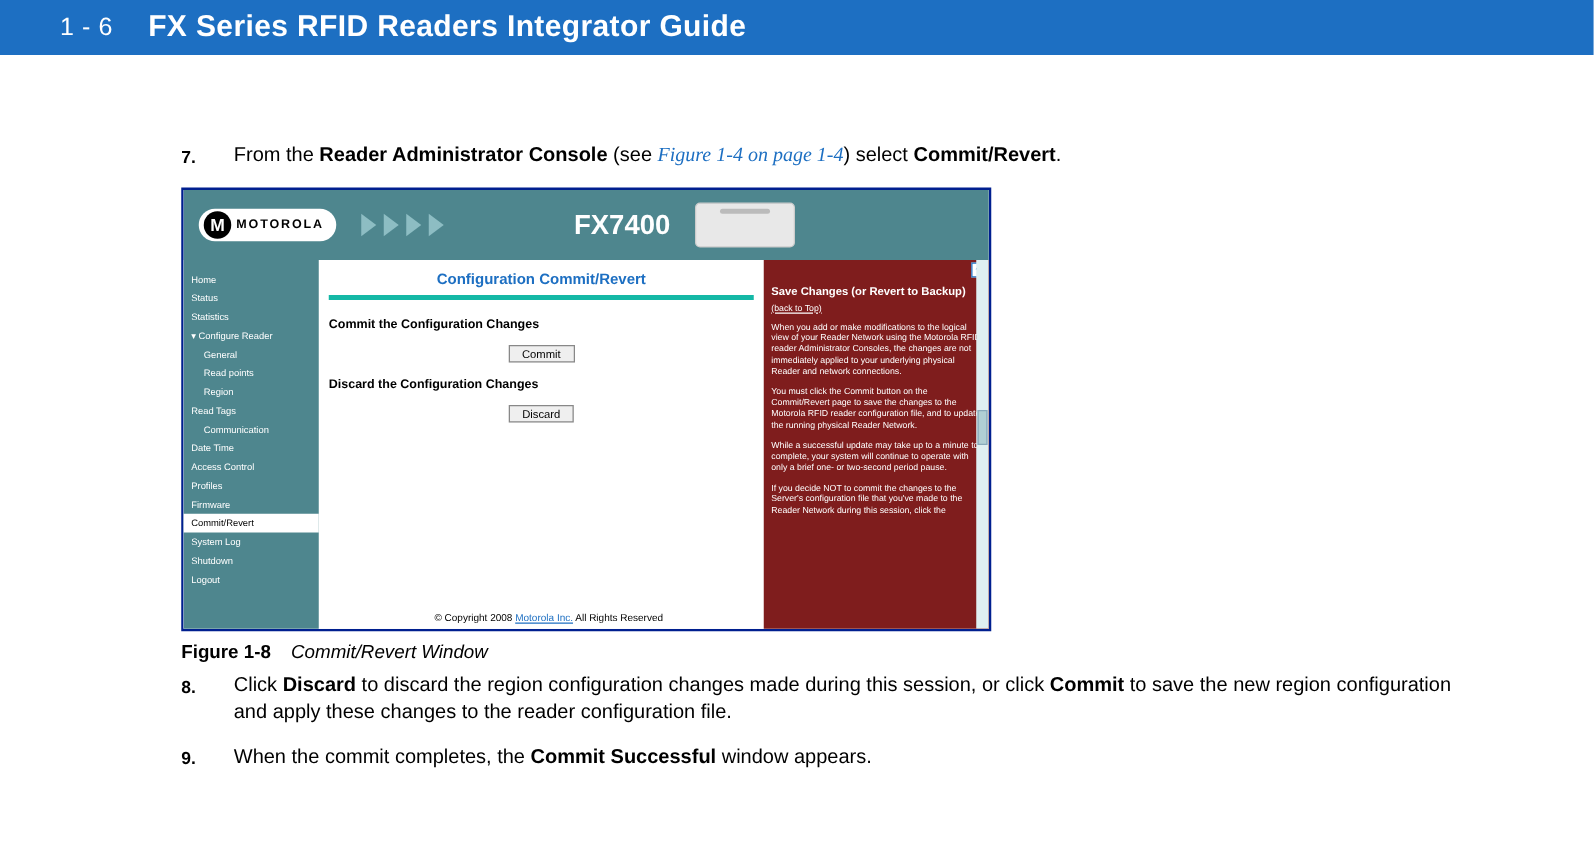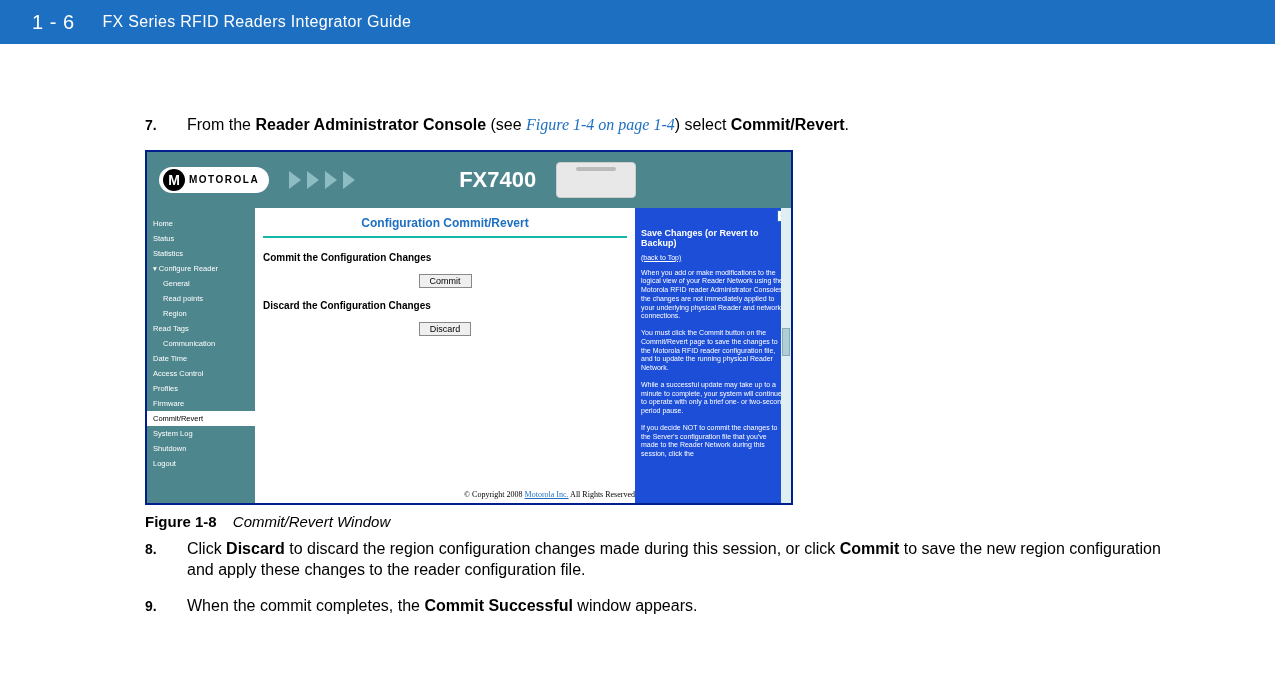--- a/index.html
+++ b/index.html
@@ -1,19 +1,19 @@
 <!DOCTYPE html>
 <html><head>
 <meta charset="utf-8">
 <style>
   * { box-sizing: border-box; margin: 0; padding: 0; }
   body { font-family: Arial, Helvetica, sans-serif; font-size: 14px; color: #000; background: #fff; width: 1275px; }
-  .header-bar { background: #1d6fc2; color: #fff; height: 44px; display: flex; align-items: center; padding-left: 32px; }
+  .header-bar { background: #1d6fc2; color: #fff; height: 44px; display: flex; align-items: center; padding-left: 48px; }
   .header-page { font-family: Arial, sans-serif; font-size: 20px; font-weight: 400; letter-spacing: 0.5px; margin-right: 28px; }
-  .header-title { font-family: Arial, sans-serif; font-size: 16px; font-weight: 400; letter-spacing: 0.3px; }
+  .header-title { font-family: Arial, sans-serif; font-size: 24px; font-weight: 700; letter-spacing: 0.3px; }
   .content { padding: 70px 110px 30px 145px; }
   .step { display: flex; margin-bottom: 14px; font-size: 16px; line-height: 1.35; }
   .step-num { font-weight: bold; width: 42px; flex-shrink: 0; font-size: 14px; padding-top: 2px; }
   .step-body { flex: 1; }
   .step-body .bold { font-weight: bold; }
   .step-body .link { color: #1d6fc2; font-style: italic; font-family: Liberation Serif, serif; }
   .figure-wrap { margin: 10px 0 8px 0; border: 2px solid #001f8f; width: 648px; }
   .fig-caption { font-size: 15px; margin: 6px 0 8px 0; }
   .fig-caption .fig-label { font-weight: bold; }
   .fig-caption .fig-title { font-style: italic; margin-left: 12px; }
@@ -28,27 +28,27 @@
   .chev { width: 0; height: 0; border-top: 9px solid transparent; border-bottom: 9px solid transparent; border-left: 12px solid #8dbdc3; }
   .fx-label { color: #fff; font-weight: bold; font-size: 22px; margin-left: 104px; }
   .device-img { width: 80px; height: 36px; background: #e8e8e8; border: 1px solid #ccc; border-radius: 4px; margin-left: 20px; position: relative; }
   .device-img::before { content: ""; position: absolute; top: 4px; left: 50%; transform: translateX(-50%); width: 40px; height: 4px; background: #bbb; border-radius: 2px; }
   .shot-body { display: flex; height: 295px; background: #fff; }
   .sidebar { width: 108px; background: #4e868e; color: #fff; font-size: 7.5px; padding-top: 8px; }
   .sidebar .nav-item { padding: 3px 6px; cursor: default; font-weight: normal; }
   .sidebar .sub { padding-left: 16px; font-weight: normal; }
   .sidebar .active { background: #fff; color: #000; }
   .main-panel { flex: 1; padding: 8px 8px 2px 8px; position: relative; }
-  .panel-title { text-align: center; color: #1d6fc2; font-weight: bold; font-size: 12px; border-bottom: 2px solid #14b8a6; padding-bottom: 6px; margin-bottom: 14px; }
+  .panel-title { text-align: center; color: #1d6fc2; font-weight: bold; font-size: 12px; border-bottom: 4px solid #14b8a6; padding-bottom: 6px; margin-bottom: 14px; }
   .section-h { text-align: left; font-weight: bold; font-size: 10px; margin: 12px 0 8px 0; }
   .btn-row { text-align: center; }
   .btn { font-size: 9px; padding: 1px 10px; border: 1px solid #888; background: #efefef; cursor: pointer; }
-  .copyright { position: absolute; bottom: 4px; left: 12px; right: 0; text-align: right; font-size: 8px; font-family: Liberation Serif, serif; }
+  .copyright { position: absolute; bottom: 4px; left: 12px; right: 0; text-align: center; font-size: 8px; }
   .copyright .mlink { color: #1d6fc2; text-decoration: underline; }
-  .help-panel { width: 156px; background: #1d4ed8; color: #fff; font-size: 7px; padding: 6px 6px 6px 6px; position: relative; overflow: hidden; }
+  .help-panel { width: 180px; background: #7f1d1d; color: #fff; font-size: 7px; padding: 6px 6px 6px 6px; position: relative; overflow: hidden; }
   .help-icon { position: absolute; top: 2px; right: 2px; width: 12px; height: 12px; background: #fff; color: #1d6fc2; font-weight: bold; font-size: 9px; text-align: center; line-height: 12px; border: 1px solid #1d6fc2; }
   .help-title { font-weight: bold; font-size: 9px; margin: 14px 0 6px 0; }
   .help-link { text-decoration: underline; margin-bottom: 8px; display: block; }
   .help-p { margin-bottom: 8px; line-height: 1.25; }
   .scrollbar-fake { position: absolute; right: 0; top: 0; bottom: 0; width: 10px; background: #dfeff1; }
   .scrollbar-thumb { position: absolute; right: 1px; top: 120px; width: 8px; height: 28px; background: #b0cfd4; border: 1px solid #8ab; }
 </style>
 </head>
 <body>
 

